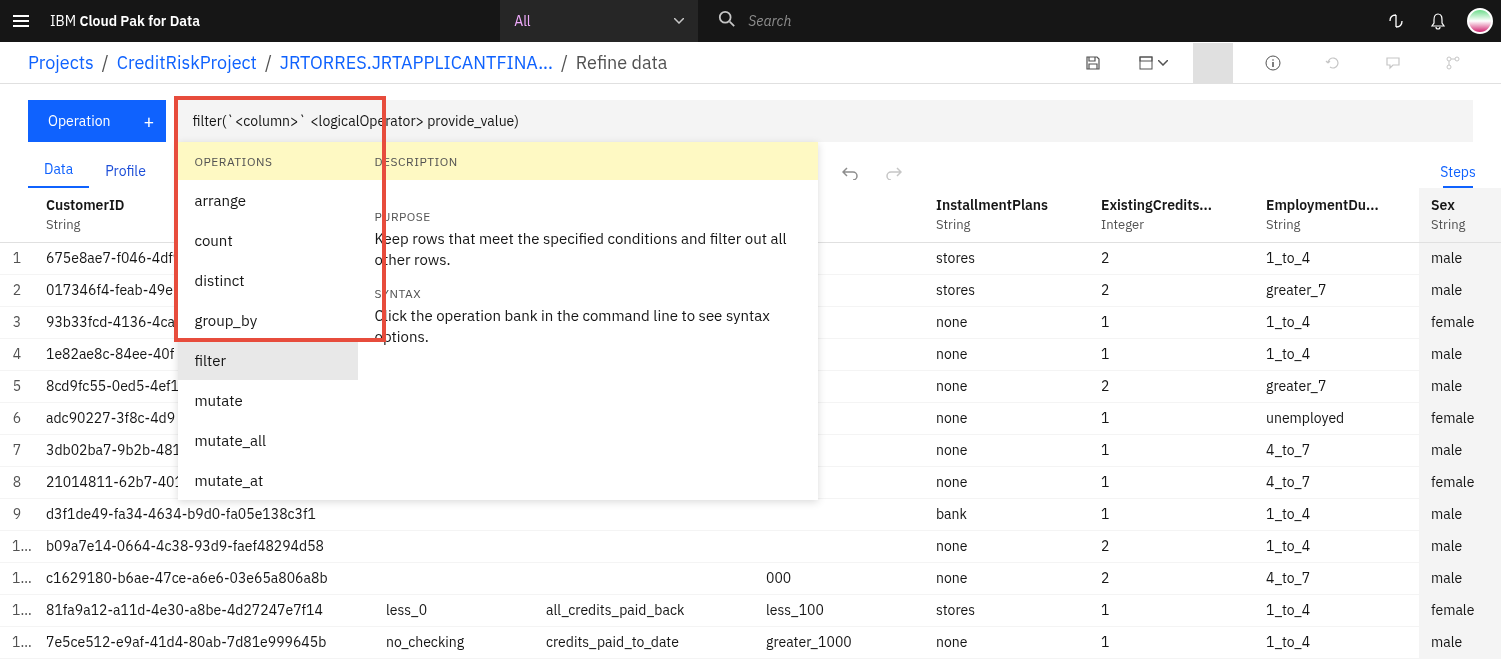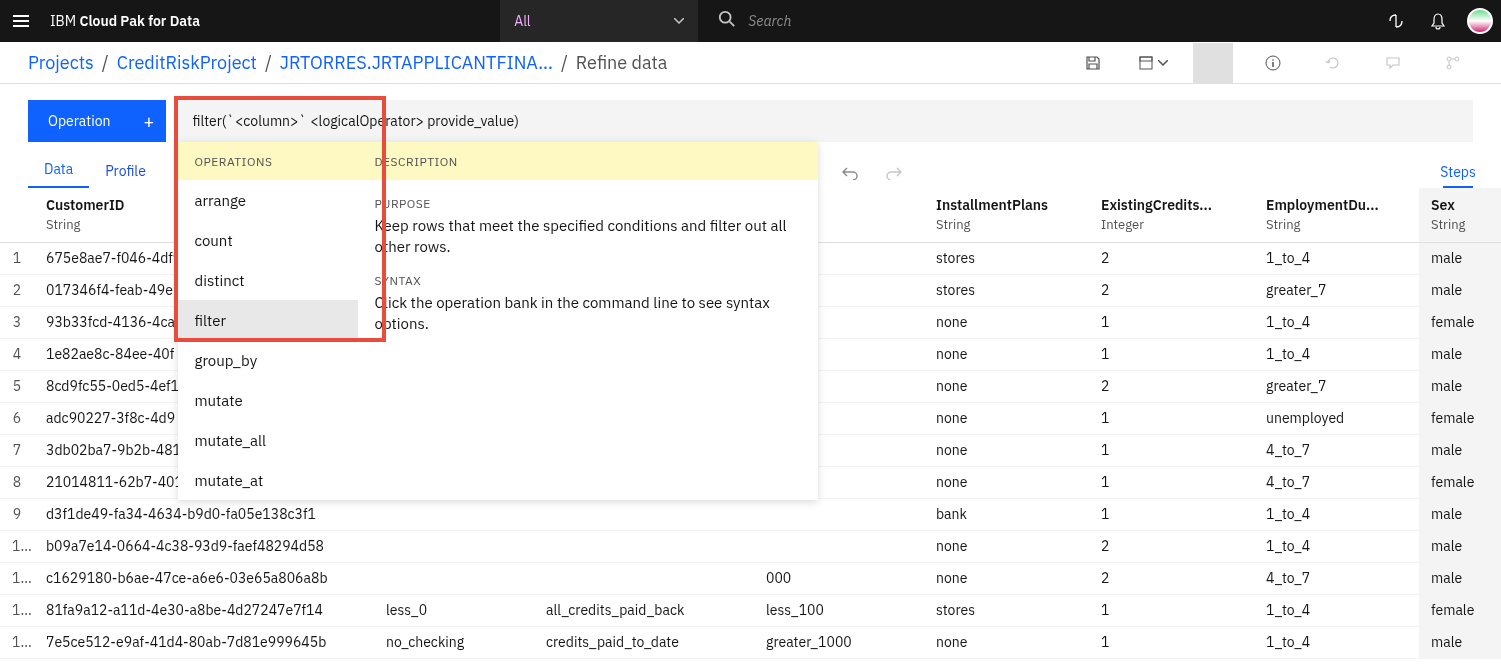--- a/index.html
+++ b/index.html
@@ -70,21 +70,21 @@
   
   .dropdown-panel { position:absolute; top: 0; left: 0; width: 640px; background:#fff; box-shadow: 0 2px 8px rgba(0,0,0,0.15); z-index: 10; }
   .dd-header { display:flex; background:#fef9c3; height:38px; align-items:center; font-size:12px; color:#525252; letter-spacing:0.5px;}
   .dd-header .col-ops { width: 180px; padding-left: 16px;}
   .dd-header .col-desc { padding-left: 16px; }
   .dd-body { display:flex; min-height: 320px;}
   .ops-list { width: 180px;  }
   .ops-list .item { height:40px; display:flex; align-items:center; padding-left:16px; font-size:15px; color:#161616; cursor:pointer; }
   .ops-list .item.selected { background:#e8e8e8; }
   .desc-col { flex:1; padding: 10px 16px; font-size:15px; line-height:1.4; }
-  .desc-col .sec-title { font-size:12px; color:#525252; letter-spacing:0.5px; margin-top:6px; margin-bottom:2px; }
+  .desc-col .sec-title { font-size:12px; color:#525252; letter-spacing:0.5px; margin-top:19px; margin-bottom:2px; }
 
   .highlight-box { position:absolute; border:4px solid #e74c3c; pointer-events:none; z-index:30; }
 </style>
 </head>
 <body>
 
 <div class="top-header">
   <div class="hamburger">
       <div class="hamburger-lines"></div>
     </div>
@@ -192,22 +192,22 @@
     <div class="dropdown-panel" style="top:42px; left:0;">
       <div class="dd-header">
         <div class="col-ops">OPERATIONS</div>
         <div class="col-desc">DESCRIPTION</div>
       </div>
       <div class="dd-body">
         <div class="ops-list" id="ops-list">
             <div class="item">arrange</div>
             <div class="item">count</div>
             <div class="item">distinct</div>
+            <div class="item">group_by</div>
             <div class="item selected">filter</div>
-            <div class="item">group_by</div>
             <div class="item">mutate</div>
             <div class="item">mutate_all</div>
             <div class="item">mutate_at</div>
           </div>
         <div class="desc-col">
           <div class="sec-title">PURPOSE</div>
           <div>Keep rows that meet the specified conditions and filter out all other rows.</div>
           <div class="sec-title" style="margin-top:16px;">SYNTAX</div>
           <div>Click the operation bank in the command line to see syntax options.</div>
         </div>

